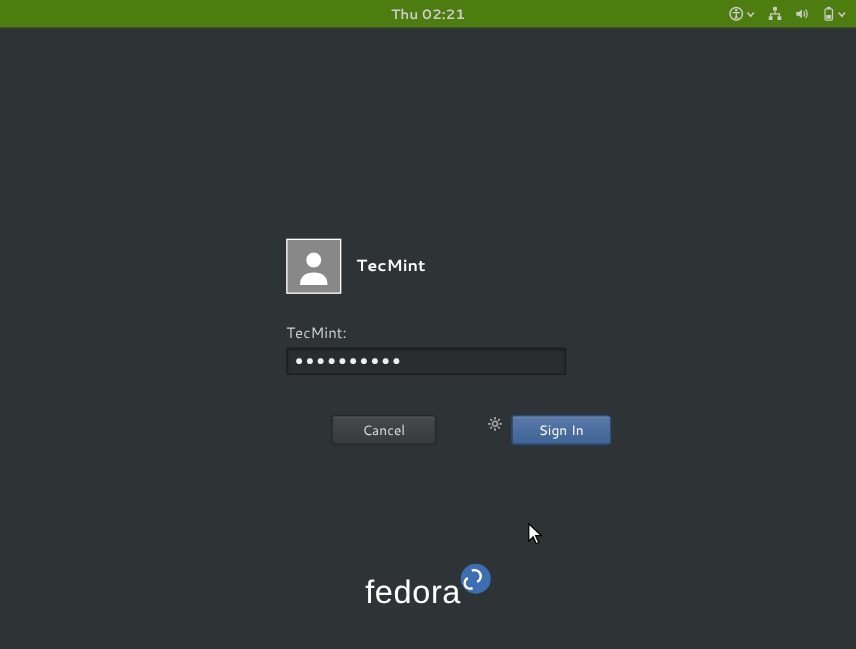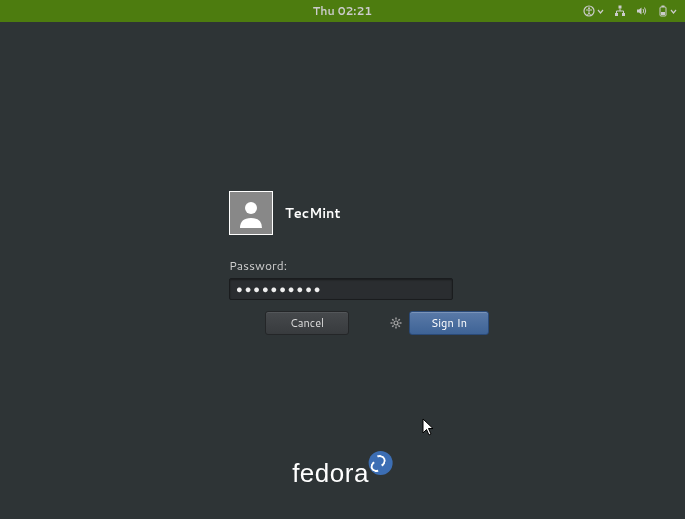--- a/index.html
+++ b/index.html
@@ -81,21 +81,21 @@
     border-radius: 2px;
     box-shadow: inset 0 1px 2px rgba(0,0,0,.4);
     color: #eee;
     font-size: 11px;
     padding: 0 6px;
     box-sizing: border-box;
     letter-spacing: 2px;
     outline: none;
   }
   .buttonrow {
-    margin-top: 11px;
+    margin-top: 32px;
     display: flex;
     align-items: center;
     justify-content: space-between;
     width: 224px;
     padding-left: 36px;
   }
   .btn {
     height: 22px;
     font-size: 11px;
     border-radius: 3px;
@@ -107,21 +107,20 @@
   }
   .btn-cancel {
     width: 58px;
     background: linear-gradient(#46494c, #383b3e);
     border: 1px solid #242628;
     color: #ddd;
     box-shadow: inset 0 1px 0 rgba(255,255,255,.08);
   }
   .right-buttons {
     display: flex;
-    align-items: center;
     gap: 6px;
   }
   .gear {
     width: 14px; height: 14px;
     display: flex; align-items: center; justify-content: center;
   }
   .btn-signin {
     width: 54px;
     background: linear-gradient(#5a7aa8, #3e6396);
     border: 1px solid #2a4a78;
@@ -232,21 +231,21 @@
   <div class="userrow">
     <div class="avatar">
       <svg width="30" height="30" viewBox="0 0 30 30">
         <circle cx="15" cy="10" r="6" fill="#fff"></circle>
         <path d="M4 30 Q4 20 15 20 Q26 20 26 30 Z" fill="#fff"></path>
       </svg>
     </div>
     <div class="username">TecMint</div>
   </div>
 
-  <div class="pwlabel">Password:</div>
+  <div class="pwlabel">TecMint:</div>
   <input class="pwinput" type="text" value="●●●●●●●●●●" style="">
 
   <div class="buttonrow">
     <div class="btn btn-cancel">
       <span>Cancel</span>
     </div>
     <div class="right-buttons">
       <div class="gear">
         <svg width="12" height="12" viewBox="0 0 12 12">
           <circle cx="6" cy="6" r="2" fill="none" stroke="#aaa" stroke-width="1.2"></circle>

